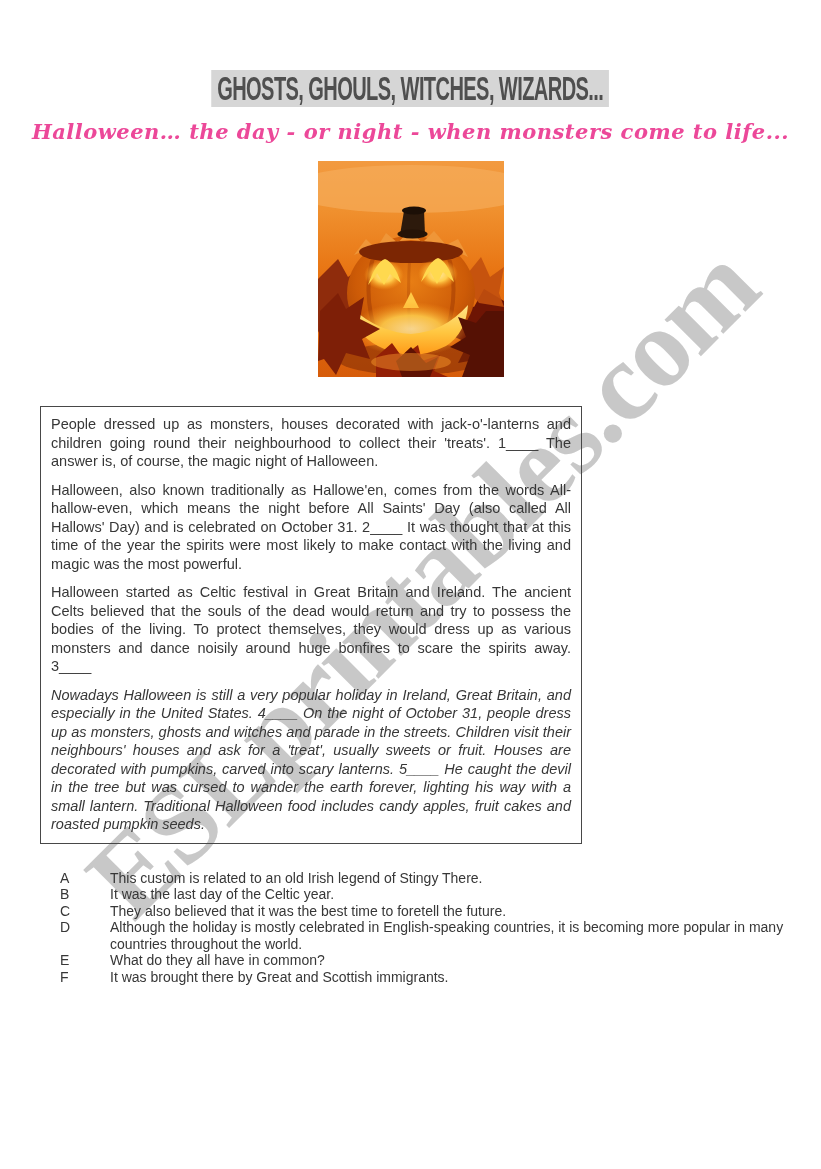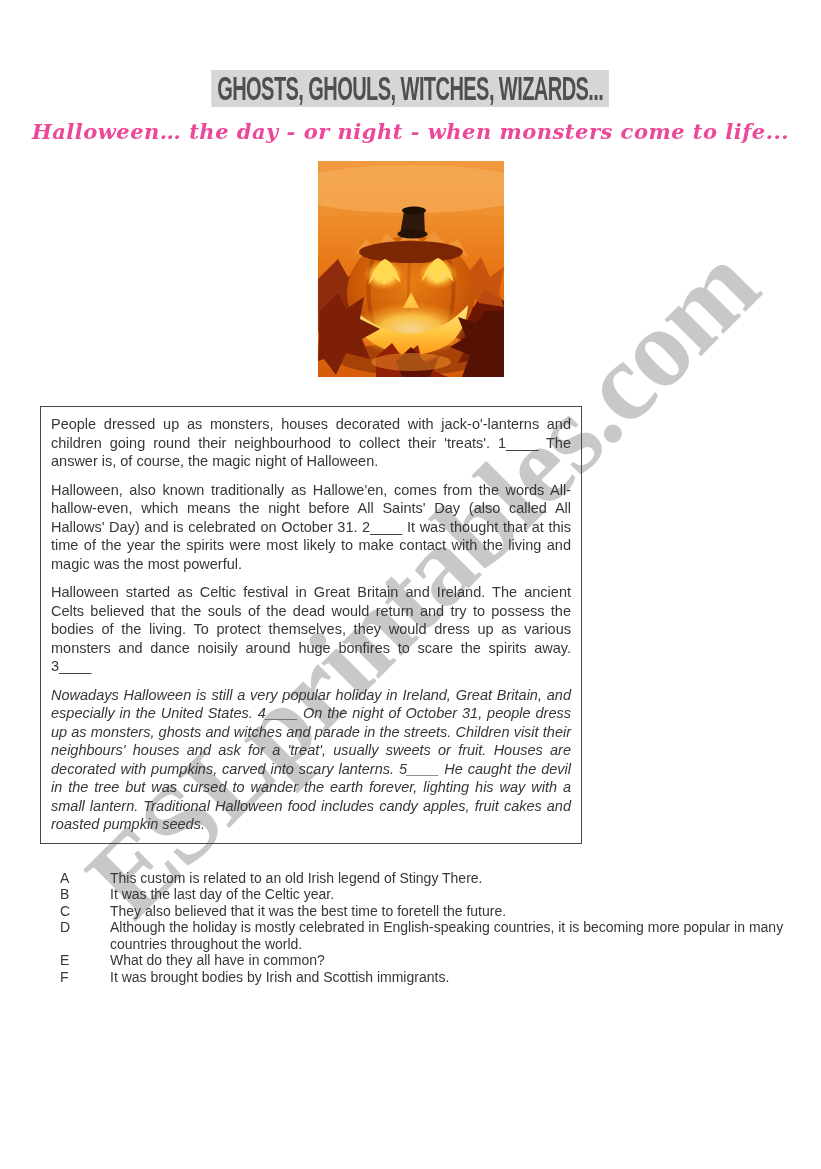--- a/index.html
+++ b/index.html
@@ -209,18 +209,18 @@
       <div class="opt-row">
         <span class="opt-letter">D</span>
         <span class="opt-text">Although the holiday is mostly celebrated in English-speaking countries, it is becoming more popular in many countries throughout the world.</span>
       </div>
       <div class="opt-row">
         <span class="opt-letter">E</span>
         <span class="opt-text">What do they all have in common?</span>
       </div>
       <div class="opt-row">
         <span class="opt-letter">F</span>
-        <span class="opt-text">It was brought bodies by Irish and Scottish immigrants.</span>
+        <span class="opt-text">It was brought there by Great and Scottish immigrants.</span>
       </div>
     </div>
 
   </div>
 </div>
 
 </body></html>

